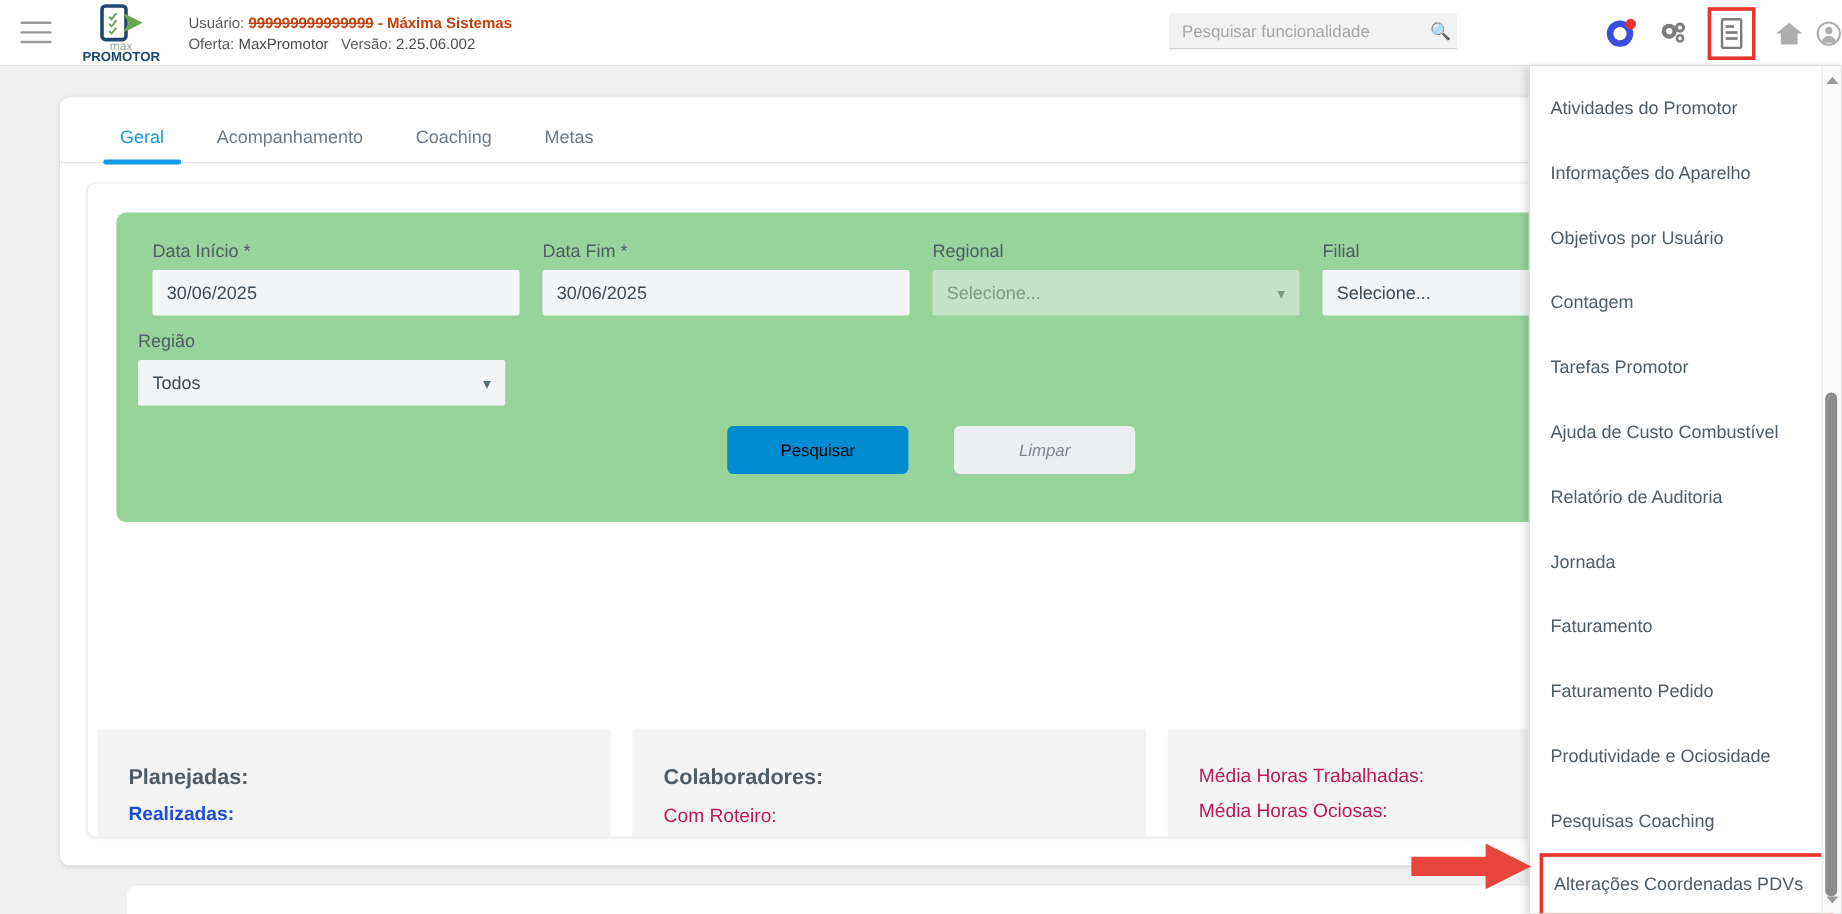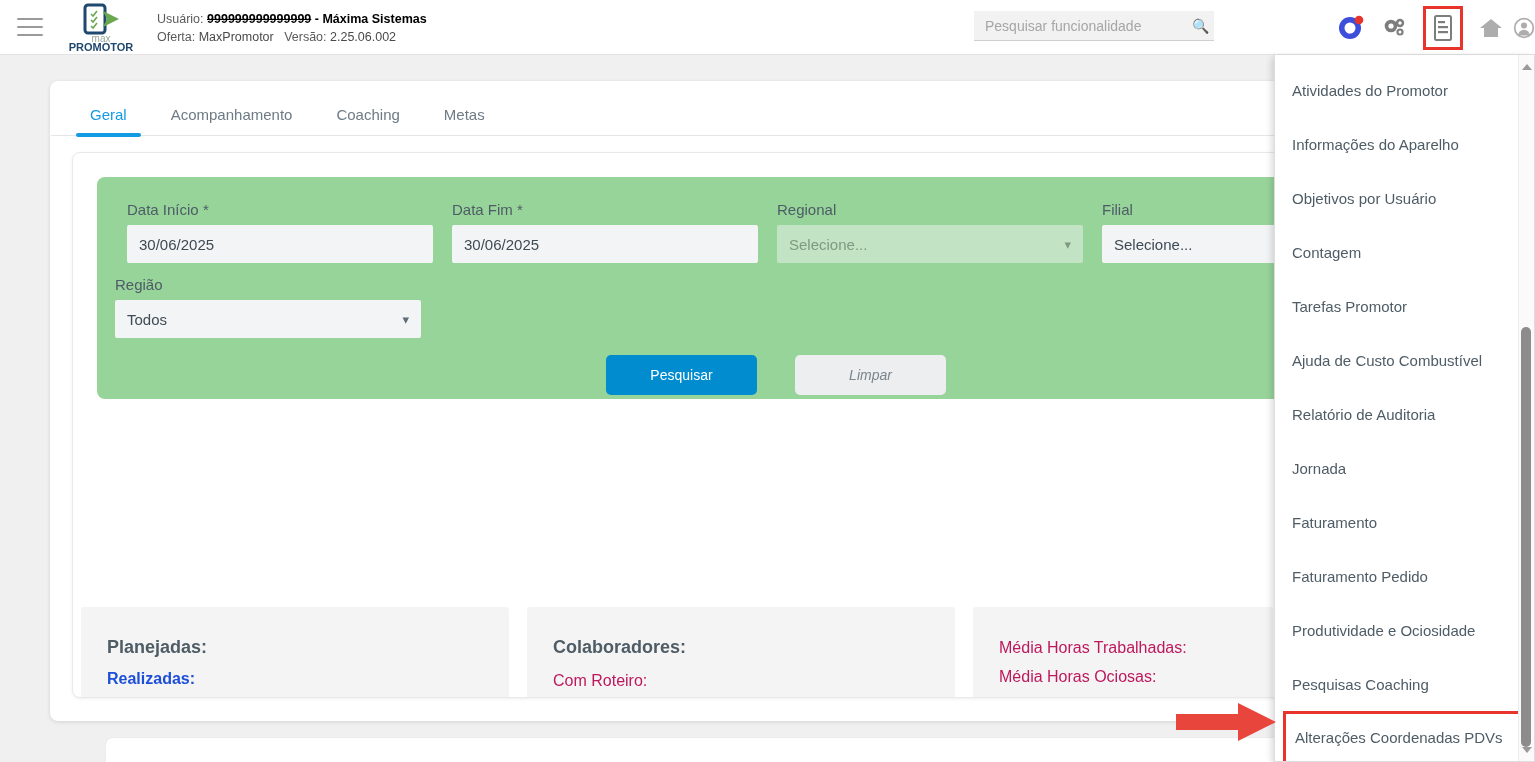--- a/index.html
+++ b/index.html
@@ -27,21 +27,21 @@
     cursor: pointer;
   }
   .hamburger i { display:block; height: 2px; background: #9a9a9a; border-radius: 1px; }
 
   .logo { width: 92px; height: 52px; position: relative; flex: 0 0 auto; }
   .logo svg { display:block; }
 
   .userblock { margin-left: 10px; line-height: 1.45; padding-top: 2px; }
   .userline { font-size: 12.5px; color: #4a4a4a; white-space: nowrap; }
   .userline .lbl { color: #5a5a5a; }
-  .userline .val { font-weight: bold; color: #000000; }
+  .userline .val { font-weight: bold; color: #c2410c; }
   .strike { text-decoration: line-through; }
 
   .searchwrap {
     position: absolute; left: 974px; top: 11px;
     width: 240px; height: 30px;
     background: #f2f2f2;
     border-bottom: 1px solid #cfcfcf;
     display: flex; align-items: center;
   }
   .searchwrap input {
@@ -72,21 +72,21 @@
     background: #f0f0f0;
   }
   .main-card {
     position: absolute; top: 81px; left: 50px;
     width: 1300px; height: 640px;
     background: #fff; border-radius: 8px;
     box-shadow: 0 1px 4px rgba(0,0,0,.12);
   }
 
   
-  .tabs { display: flex; padding-left: 26px; height: 54px; align-items: flex-end; }
+  .tabs { display: flex; padding-left: 36px; height: 54px; align-items: flex-end; }
   .tab {
     padding: 0 14px 13px 14px; margin-right: 16px;
     font-size: 15px; color: #6d7b86; cursor: pointer;
     position: relative; line-height: 1;
   }
   .tab.active { color: #1499e3; }
   .tab.active::after {
     content: ""; position: absolute; left: 0; right: 0; bottom: -2px;
     height: 4px; background: #1499e3; border-radius: 2px;
   }
@@ -98,21 +98,21 @@
     position: absolute; top: 71px; left: 22px;
     width: 1256px; height: 546px;
     background: #fff; border: 1px solid #e9e9e9; border-radius: 8px;
     box-shadow: 0 1px 3px rgba(0,0,0,.07);
     overflow: hidden;
   }
 
   
   .filter {
     position: absolute; top: 24px; left: 24px;
-    width: 1226px; height: 222px;
+    width: 1226px; height: 258px;
     background: #97d49a; border-radius: 8px;
   }
   .frow { position: absolute; }
   .flabel { font-size: 15px; color: #4e5c66; margin-bottom: 7px; }
   .req { color: #4e5c66; }
   .finput {
     height: 38px; background: #f3f4f5; border: none; border-radius: 2px;
     display: flex; align-items: center; padding: 0 12px;
     font-size: 15px; color: #3e4a54;
   }
@@ -121,21 +121,21 @@
     margin-left: auto; font-size: 13px; color: #5e6e79;
   }
   .finput.ghost .caret { color: #7e9a82; }
 
   .btnrow { position: absolute; left: 509px; top: 178px; display: flex; gap: 38px; }
   .btn {
     width: 151px; height: 40px; border-radius: 5px; border: none;
     font-size: 14px; font-family: "Liberation Sans", sans-serif;
     cursor: pointer; display:flex; align-items:center; justify-content:center;
   }
-  .btn-primary { background: #008ccf; color: #ffffff; }
+  .btn-primary { background: #008ccf; color: #000000; }
   .btn-ghost { background: #eceef0; color: #7a858e; font-style: italic; }
 
   
   .stats { position: absolute; top: 454px; left: 8px; width: 1250px; display: flex; }
   .stat {
     background: #f4f4f4; border-radius: 3px; margin-right: 18px; padding: 26px 26px 22px 26px;
   }
   .stat.c1 { width: 428px; height: 215px; }
   .stat.c2 { width: 428px; height: 160px; }
   .stat.c3 { width: 300px; height: 128px; }

